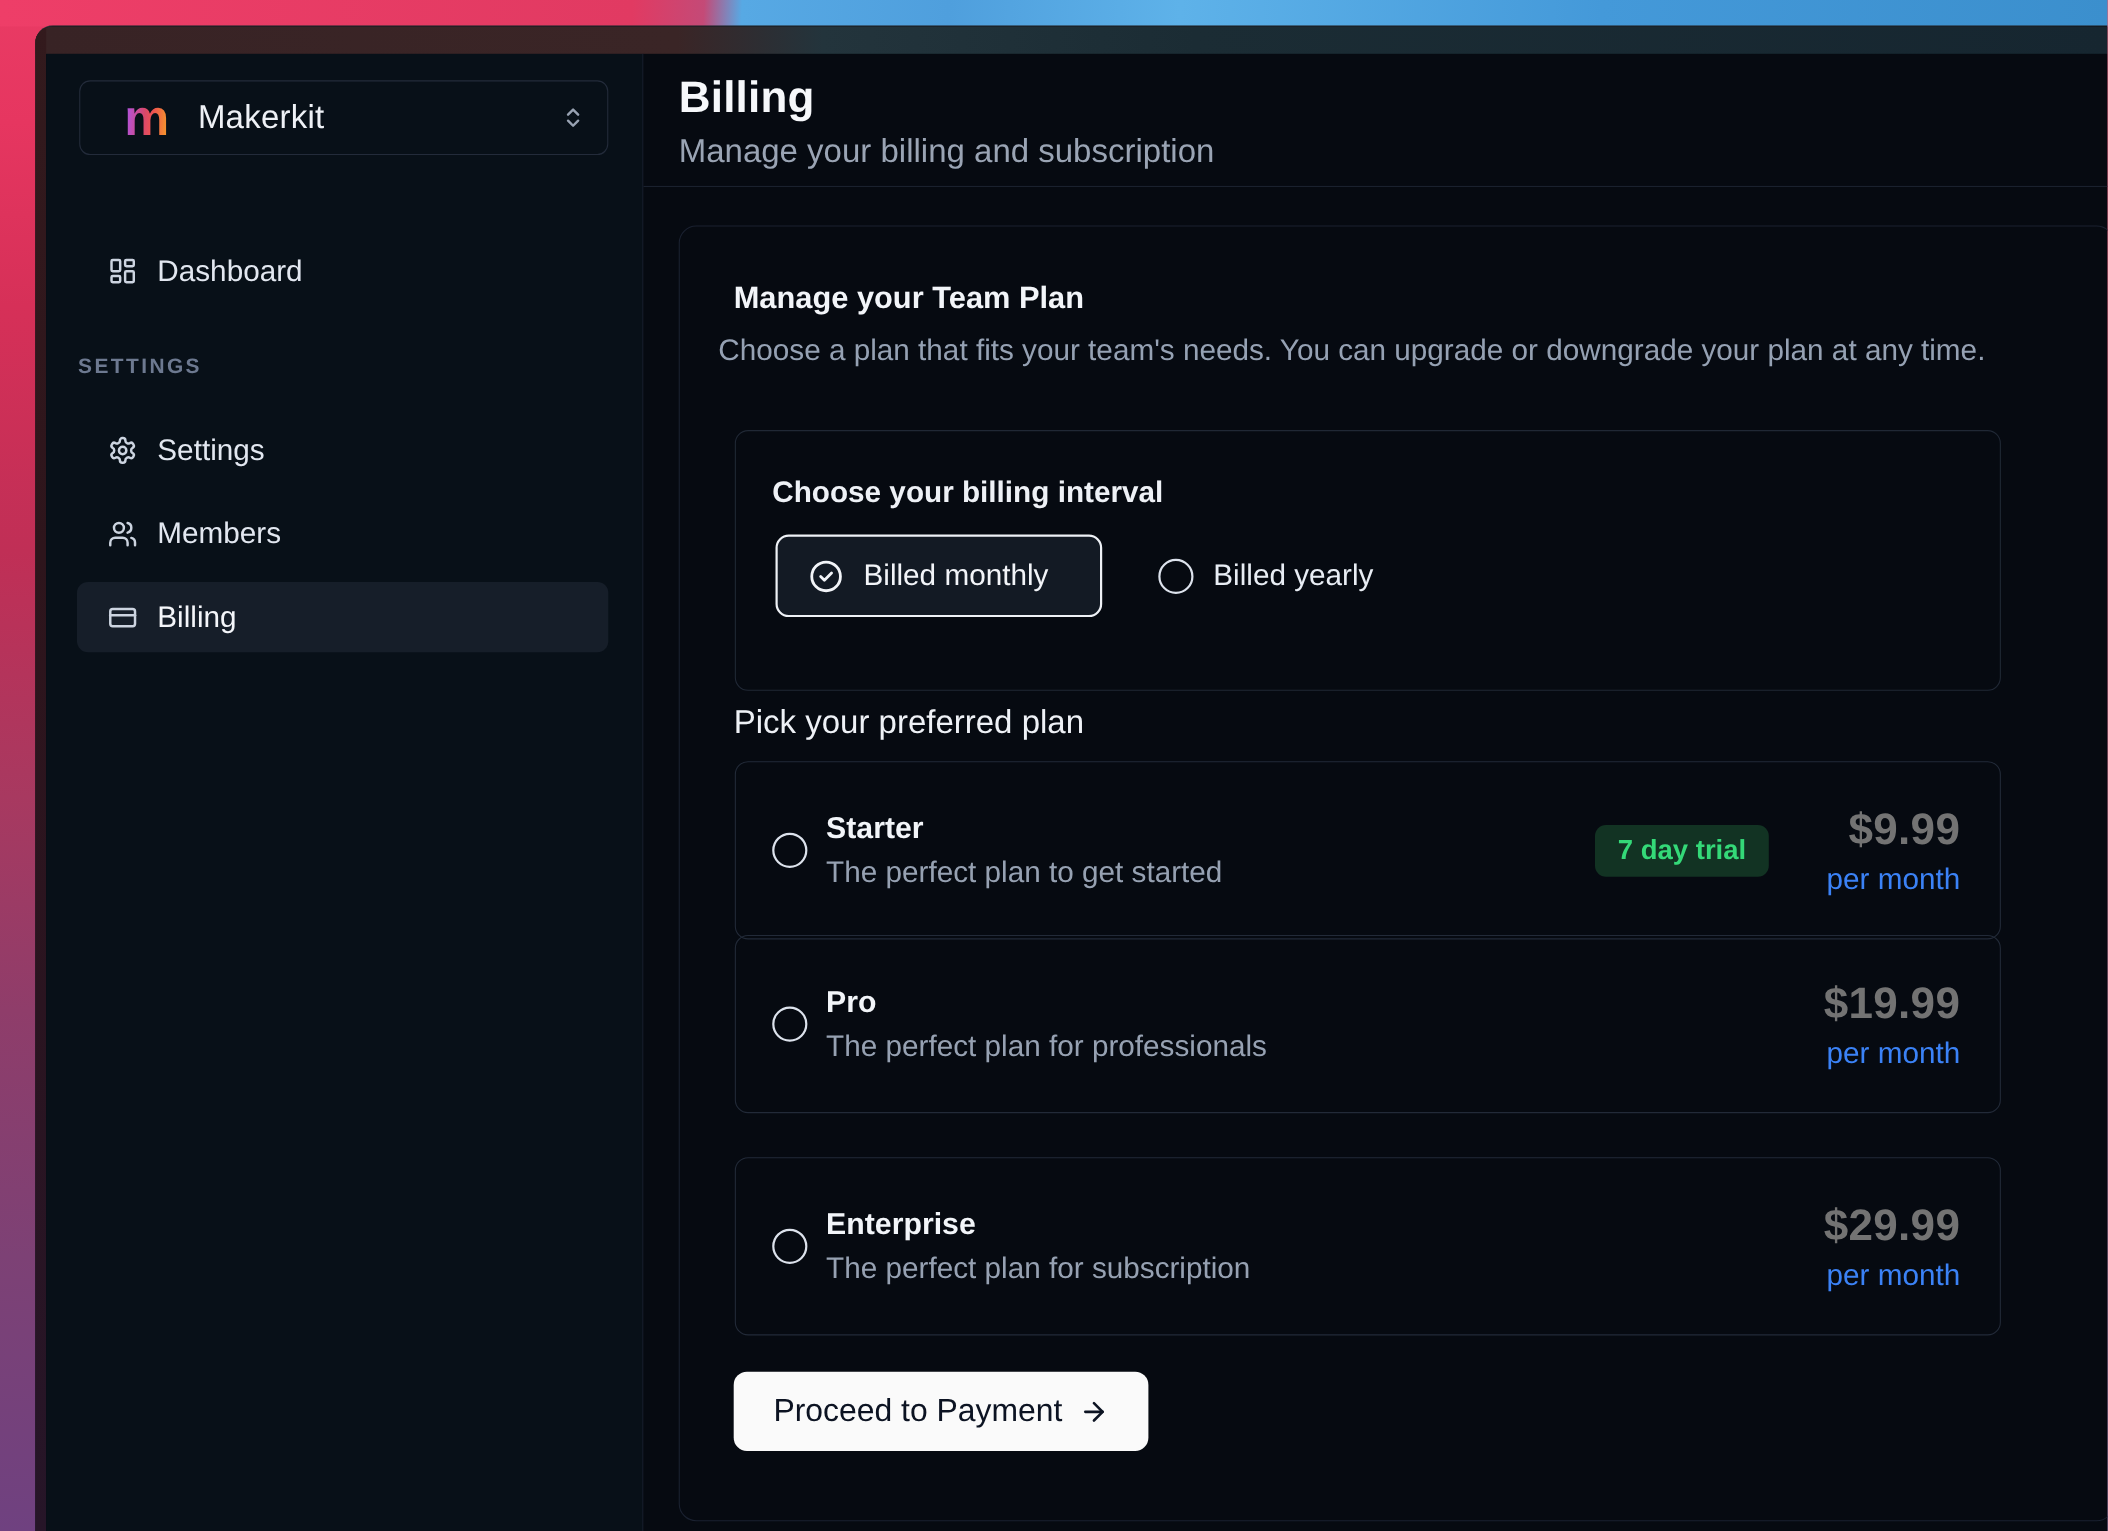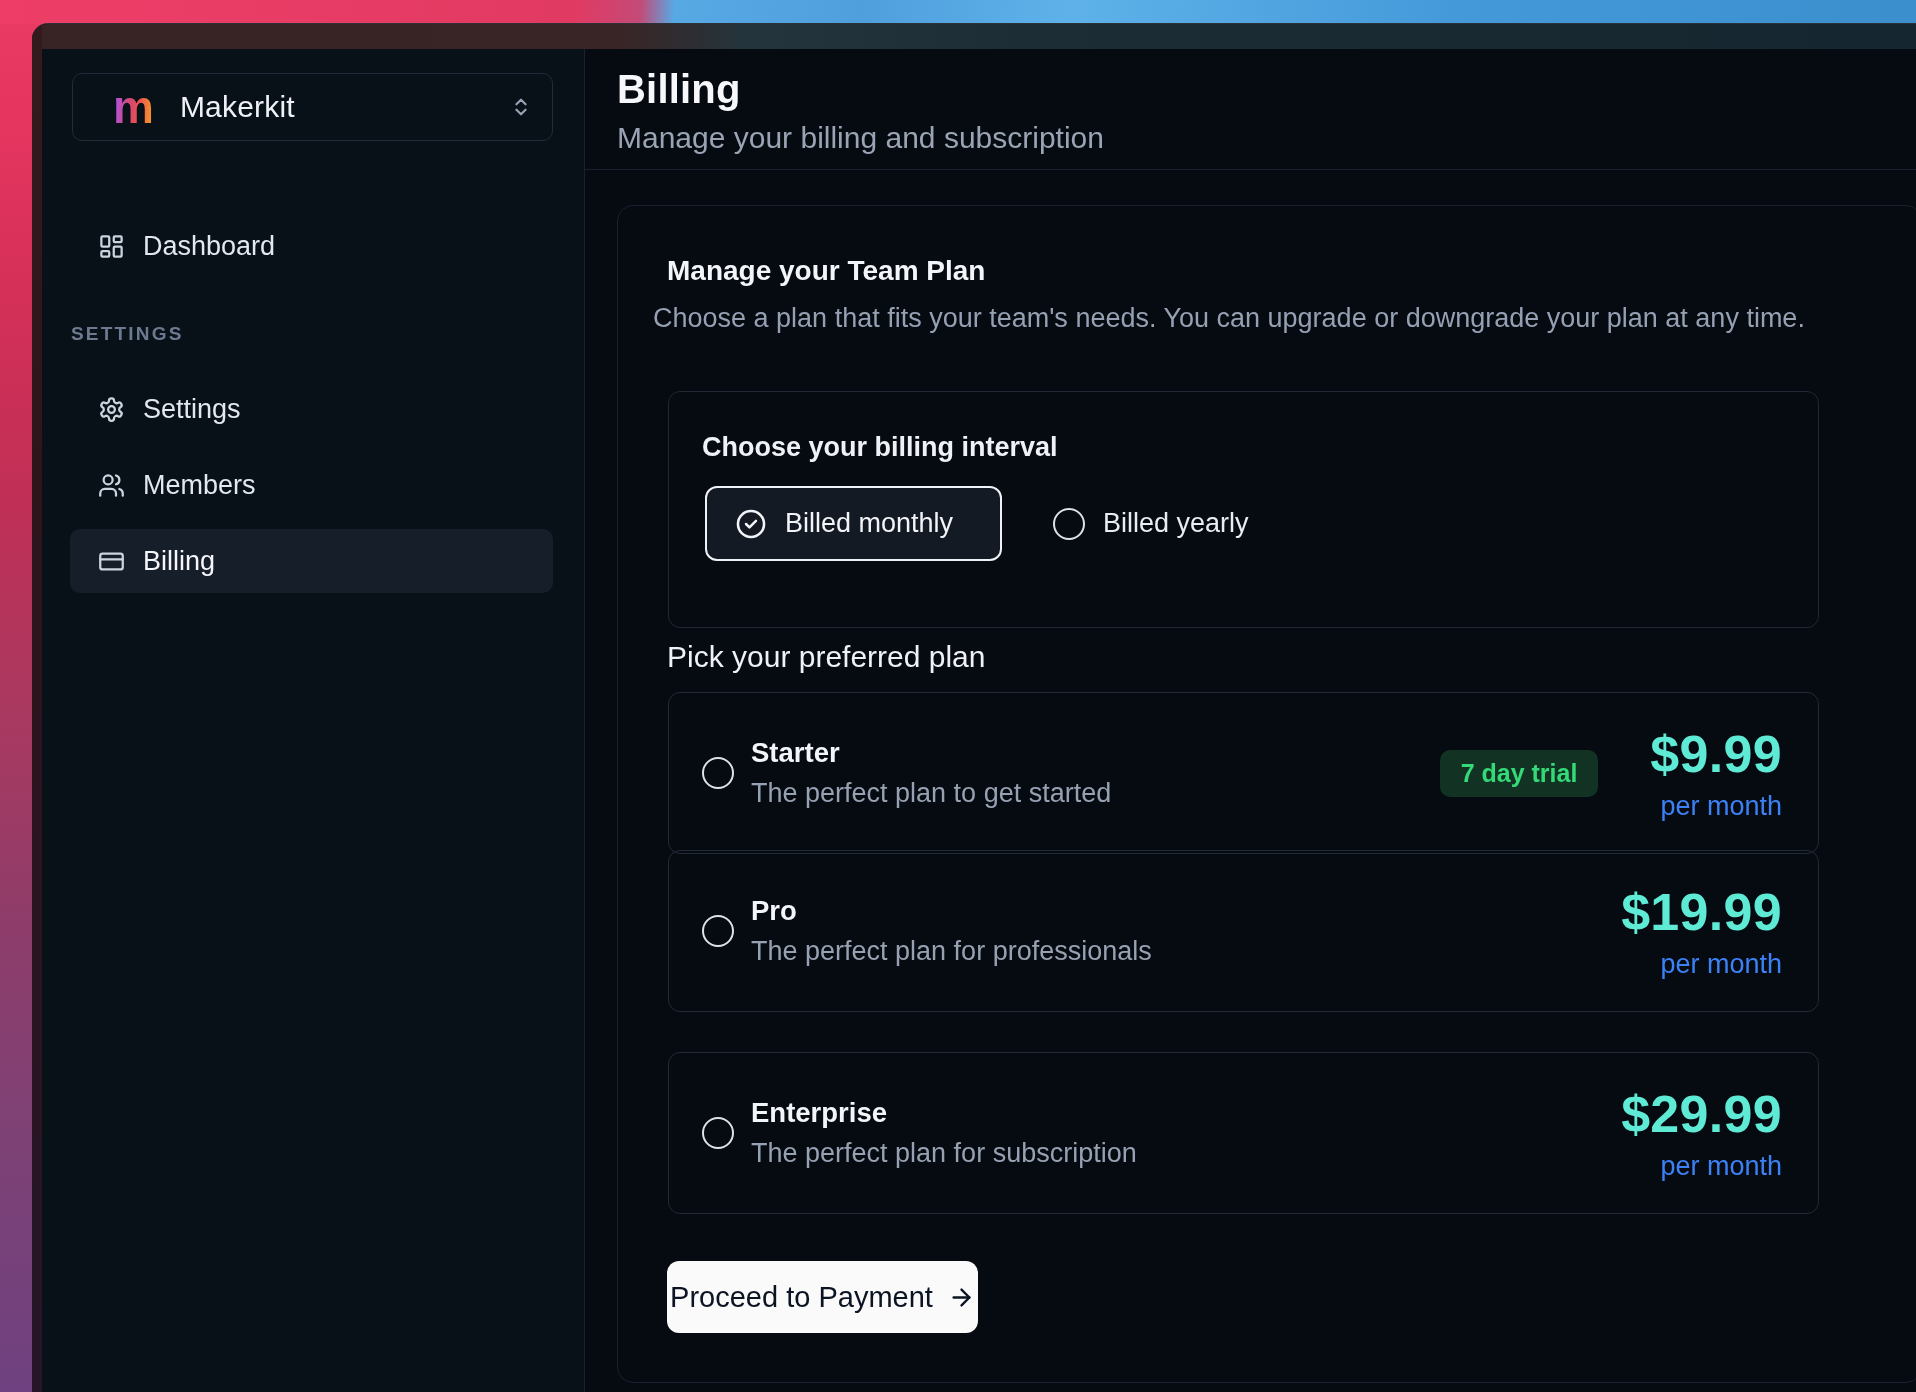--- a/index.html
+++ b/index.html
@@ -66,26 +66,26 @@
     border:1.5px solid #222a38; border-radius:12px; display:flex; align-items:center;
     padding:0 36px 0 33px; cursor:pointer; }
   .plan-row.r0 { top:486px; } .plan-row.r1 { top:644px; } .plan-row.r2 { top:846px; }
   .plan-text { margin-left:17px; }
   .plan-name { font-size:27.5px; font-weight:700; color:#f2f5f9; margin-bottom:9px; }
   .plan-desc { font-size:27px; color:#96a1b2; }
   .row-right { margin-left:auto; display:flex; align-items:center; }
   .trial-badge { background:#123323; color:#34d978; font-size:25px; font-weight:700;
     padding:9px 21px; border-radius:10px; margin-right:52px; }
   .price-block { text-align:right; }
-  .price { font-size:52px; font-weight:800; color:#5eead4; letter-spacing:.3px; }
+  .price { font-size:40px; font-weight:800; color:#737373; letter-spacing:.3px; }
   .period { font-size:27px; color:#3b82f6; margin-top:7px; }
 
-  .cta-btn { position:absolute; left:49px; top:1041px; width:311px; height:72px;
+  .cta-btn { position:absolute; left:49px; top:1041px; width:377px; height:72px;
     background:#fafafa; border:none; border-radius:12px; display:flex; align-items:center;
-    justify-content:center; gap:15px; cursor:pointer;margin-top:14px; }
+    justify-content:center; gap:15px; cursor:pointer; }
   .cta-label { font-size:29px; font-weight:500; color:#0c1322; }
   .cta-btn svg { color:#0c1322; }
 </style>
 </head>
 <body>
 
 <div class="wall-top"></div>
 
 <div class="window">
   <div class="chrome"></div>

